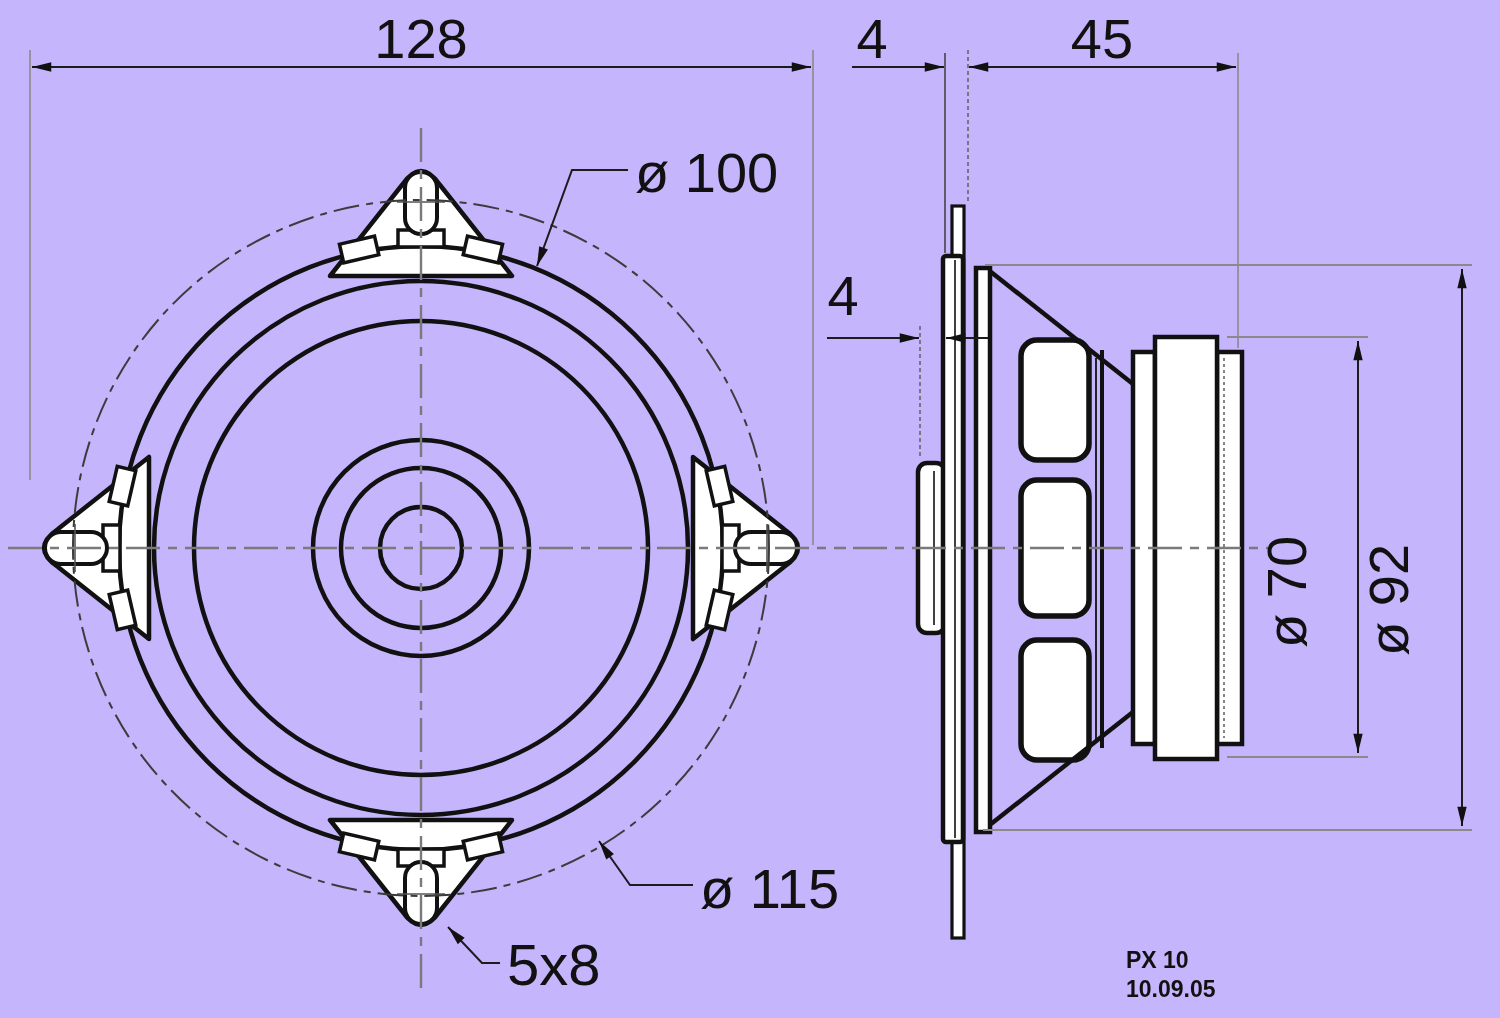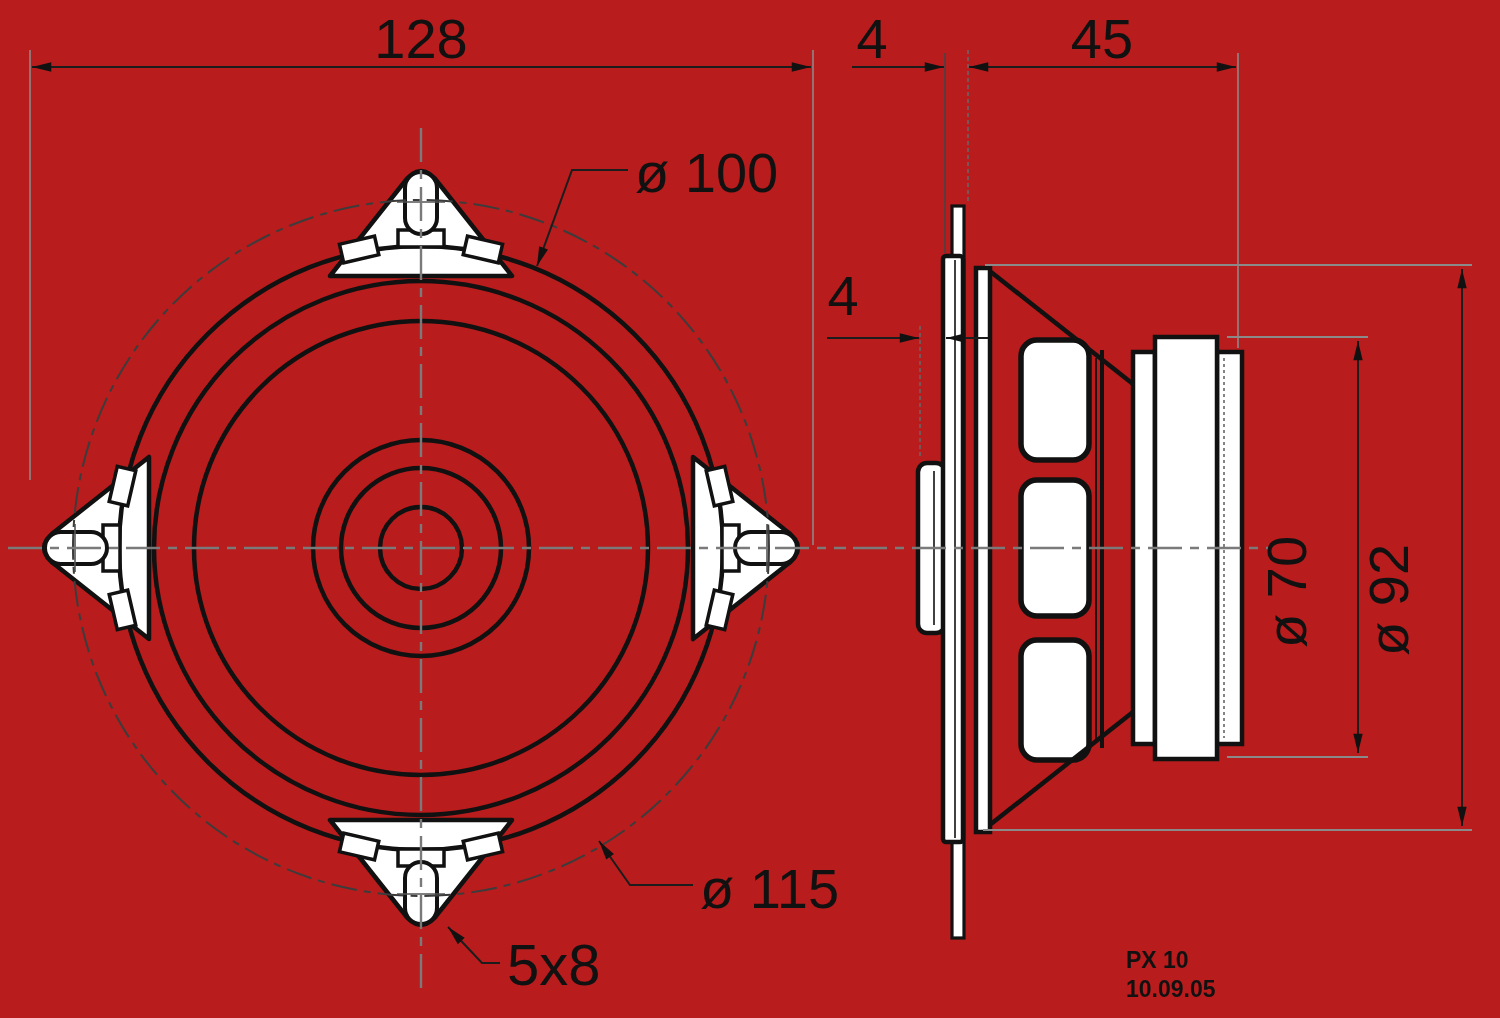--- a/index.html
+++ b/index.html
@@ -1,16 +1,16 @@
 <!DOCTYPE html>
 <html><head>
 <meta charset="utf-8">
 <style>
   html,body{margin:0;padding:0;background:#ffffff;}
-  .stage{position:relative;width:1500px;height:1018px;background:#b91c1c;overflow:hidden;
+  .stage{position:relative;width:1500px;height:1018px;background:#c4b5fd;overflow:hidden;
          font-family:"Liberation Sans", sans-serif;}
   svg{position:absolute;left:0;top:0;}
   text{fill:#111;}
   .dimtxt{font-size:56px;}
   .dimtxt-sm{font-size:58px;}
   .titletxt{font-size:23px;font-weight:600;}
 </style>
 </head>
 <body>
 

